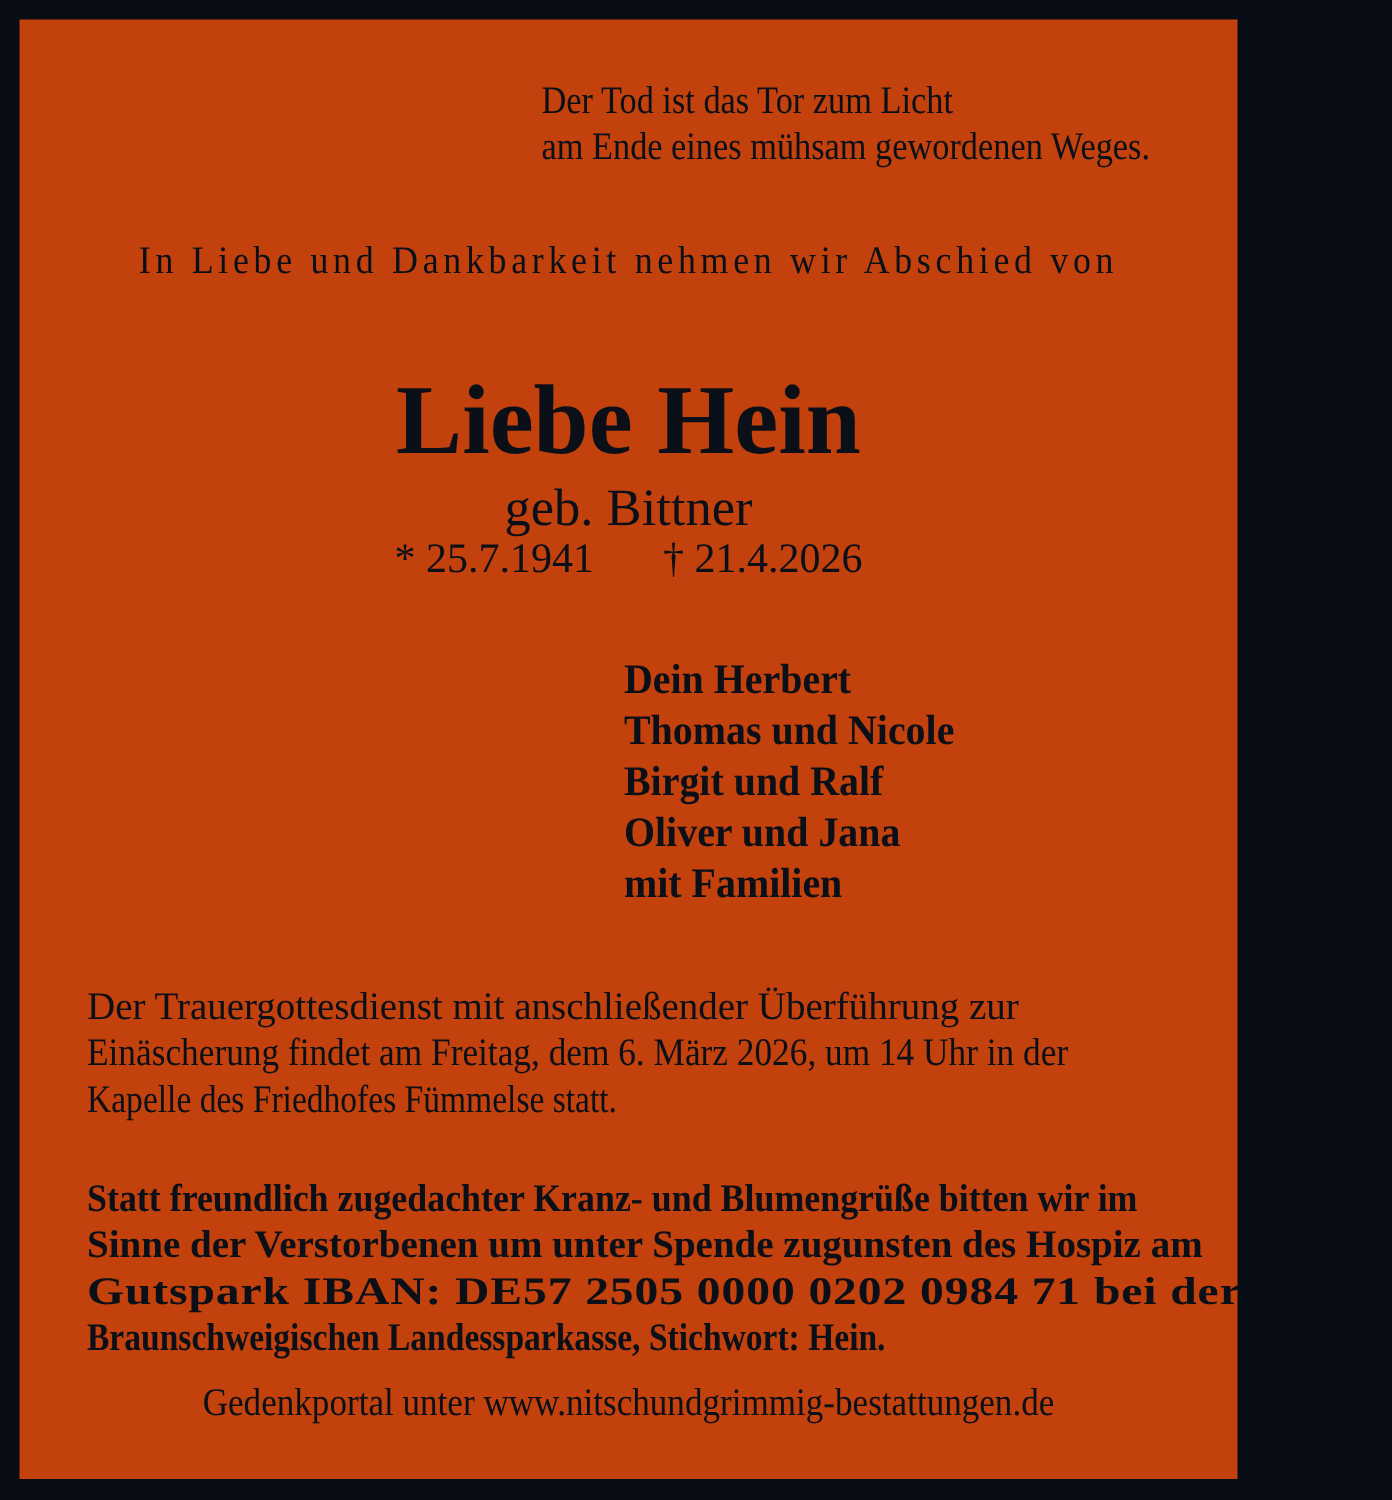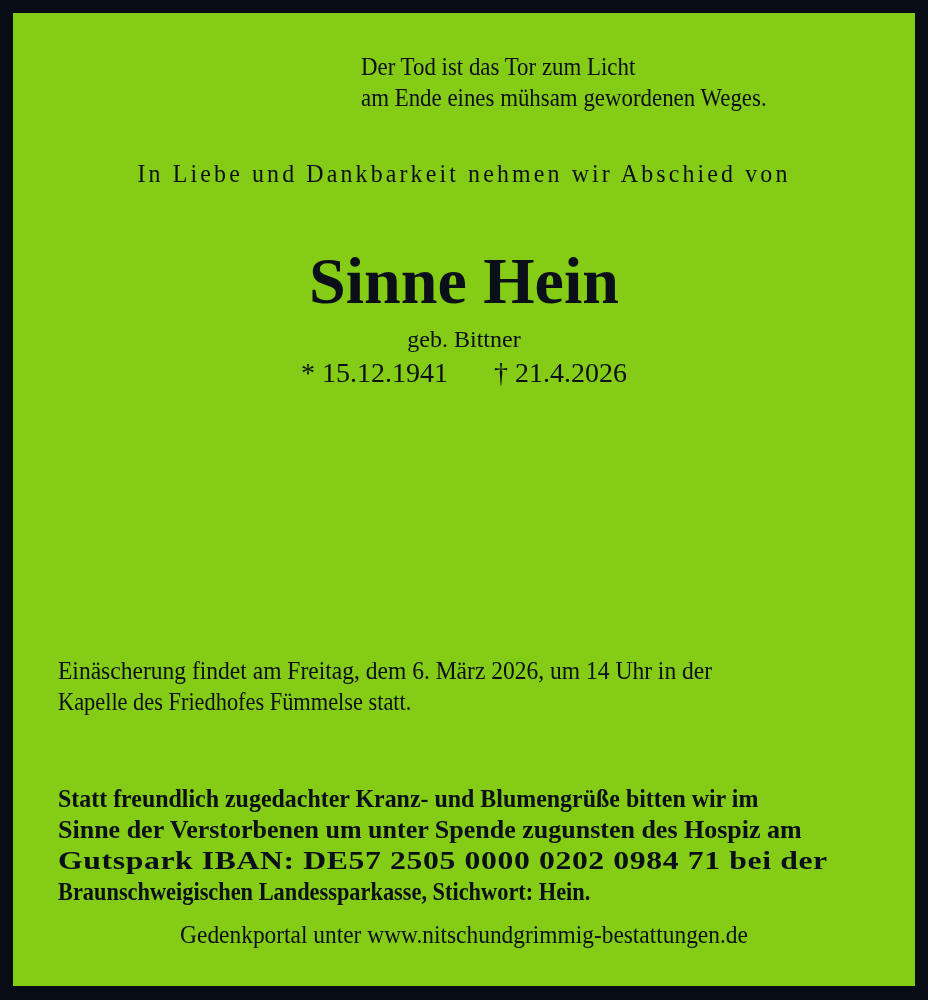--- a/index.html
+++ b/index.html
@@ -10,23 +10,23 @@
       width: 928px;
       height: 1000px;
       background: #080c14;
       position: relative;
       overflow: hidden;
     }
     .card {
       position: absolute;
       left: 13px;
       top: 13px;
-      width: 902px;
+      width: 812px;
       height: 973px;
-      background: #84cc16;
+      background: #c2410c;
       color: #0b0f17;
       font-family: "Liberation Serif", "DejaVu Serif", serif;
     }
     .motto {
       position: absolute;
       left: 348px;
       top: 38px;
       font-size: 26px;
       line-height: 31px;
       transform: scaleX(0.88);
@@ -55,21 +55,21 @@
       font-size: 66px;
       line-height: 80px;
       white-space: nowrap;
     }
     .maiden {
       position: absolute;
       left: 0;
       right: 0;
       top: 310px;
       text-align: center;
-      font-size: 24px;
+      font-size: 35px;
       line-height: 32px;
     }
     .dates {
       position: absolute;
       left: 0;
       right: 0;
       top: 343px;
       text-align: center;
       font-size: 28px;
       line-height: 34px;
@@ -130,30 +130,45 @@
 
 <div class="card">
 
   <div class="motto">
     <div>Der Tod ist das Tor zum Licht</div>
     <div>am Ende eines mühsam gewordenen Weges.</div>
   </div>
 
   <div class="intro">In Liebe und Dankbarkeit nehmen wir Abschied von</div>
 
-  <div class="name">Sinne Hein</div>
+  <div class="name">Liebe Hein</div>
 
   <div class="maiden">geb. Bittner</div>
 
   <div class="dates">
-    <span>* 15.12.1941</span><span class="gap"></span><span>† 21.4.2026</span>
+    <span>* 25.7.1941</span><span class="gap"></span><span>† 21.4.2026</span>
   </div>
 
+  <div class="mourners">
+    <div>Dein Herbert</div>
+    <div>Thomas und Nicole</div>
+    <div>Birgit und Ralf</div>
+    <div>Oliver und Jana</div>
+    <div>mit Familien</div>
+  </div>
 
   <div class="para service">
+    <div class="line justify">
+      <span>Der</span>
+      <span>Trauergottesdienst</span>
+      <span>mit</span>
+      <span>anschließender</span>
+      <span>Überführung</span>
+      <span>zur</span>
+    </div>
     <div class="line" style="transform: scaleX(0.905);">Einäscherung findet am Freitag, dem 6. März 2026, um 14 Uhr in der</div>
     <div class="line" style="transform: scaleX(0.86);">Kapelle des Friedhofes Fümmelse statt.</div>
   </div>
 
   <div class="para donation">
     <div class="line" style="transform: scaleX(0.92);">Statt freundlich zugedachter Kranz- und Blumengrüße bitten wir im</div>
     <div class="line" style="transform: scaleX(1.0);">Sinne der Verstorbenen um unter Spende zugunsten des Hospiz am</div>
     <div class="line" style="transform: scaleX(1.22); letter-spacing: 0.5px;">Gutspark IBAN: DE57 2505 0000 0202 0984 71 bei der</div>
     <div class="line" style="transform: scaleX(0.86);">Braunschweigischen Landessparkasse, Stichwort: Hein.</div>
   </div>

